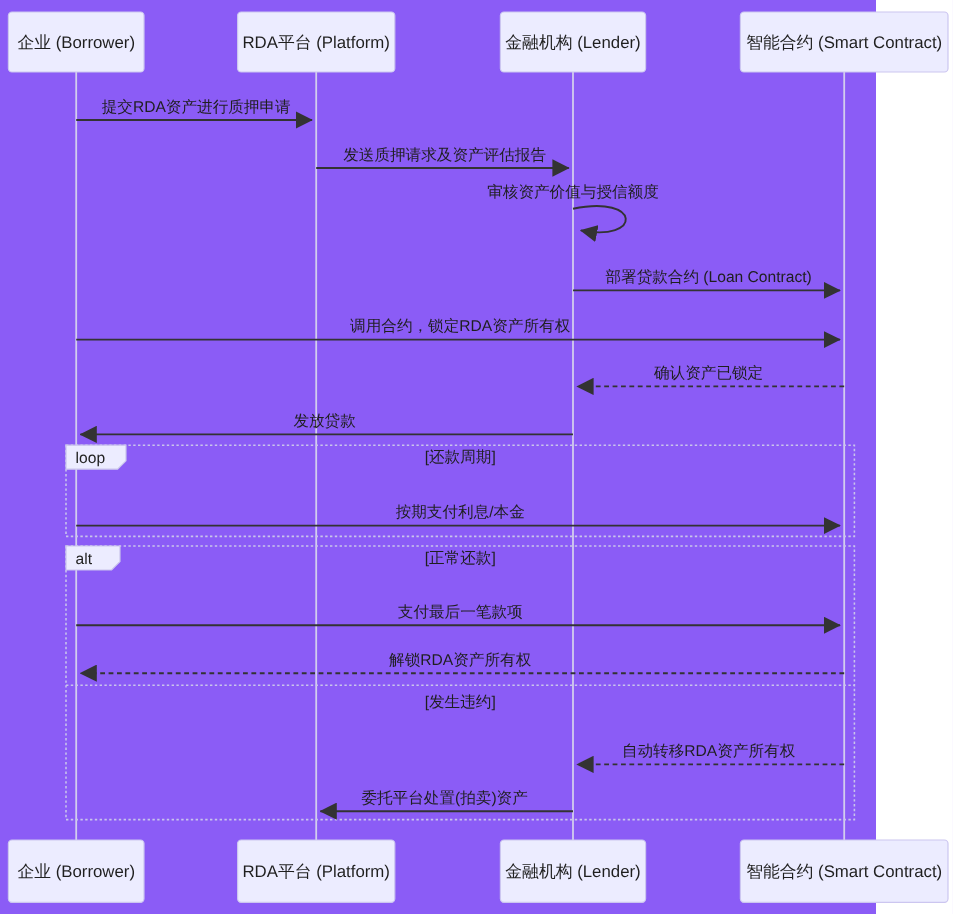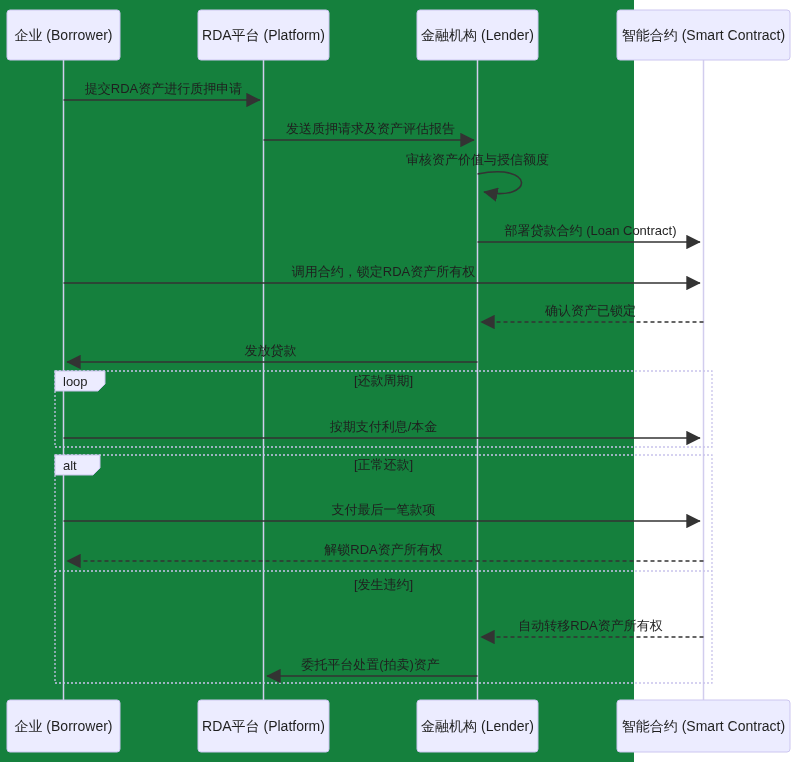--- a/index.html
+++ b/index.html
@@ -1,16 +1,16 @@
 <!DOCTYPE html>
 <html><head>
 <meta charset="utf-8">
 <style>
   html,body{margin:0;padding:0;background:#ffffff;}
-  .stage{width:634px;height:762px;position:relative;background:#15803d;}
+  .stage{width:730px;height:762px;position:relative;background:#8b5cf6;}
   svg text{font-family:"Liberation Sans","DejaVu Sans",sans-serif;fill:#1f1f1f;}
   .actor-rect{fill:#ECECFF;stroke:#CCC6F0;stroke-width:1;}
   .actor-text{font-size:14px;text-anchor:middle;}
   .msg-text{font-size:13px;text-anchor:middle;}
   .msg-line{stroke:#333333;stroke-width:1.6;fill:none;}
   .msg-dashed{stroke-dasharray:4 3;}
   .lifeline{stroke:#D2CDEE;stroke-width:1.5;}
   .frame-rect{fill:none;stroke:#C9C4EC;stroke-width:1.3;stroke-dasharray:2 2;}
   .frame-divider{stroke:#C9C4EC;stroke-width:1.3;stroke-dasharray:2 2;}
   .frame-tag{fill:#ECECFF;stroke:#C9C4EC;stroke-width:1;}

